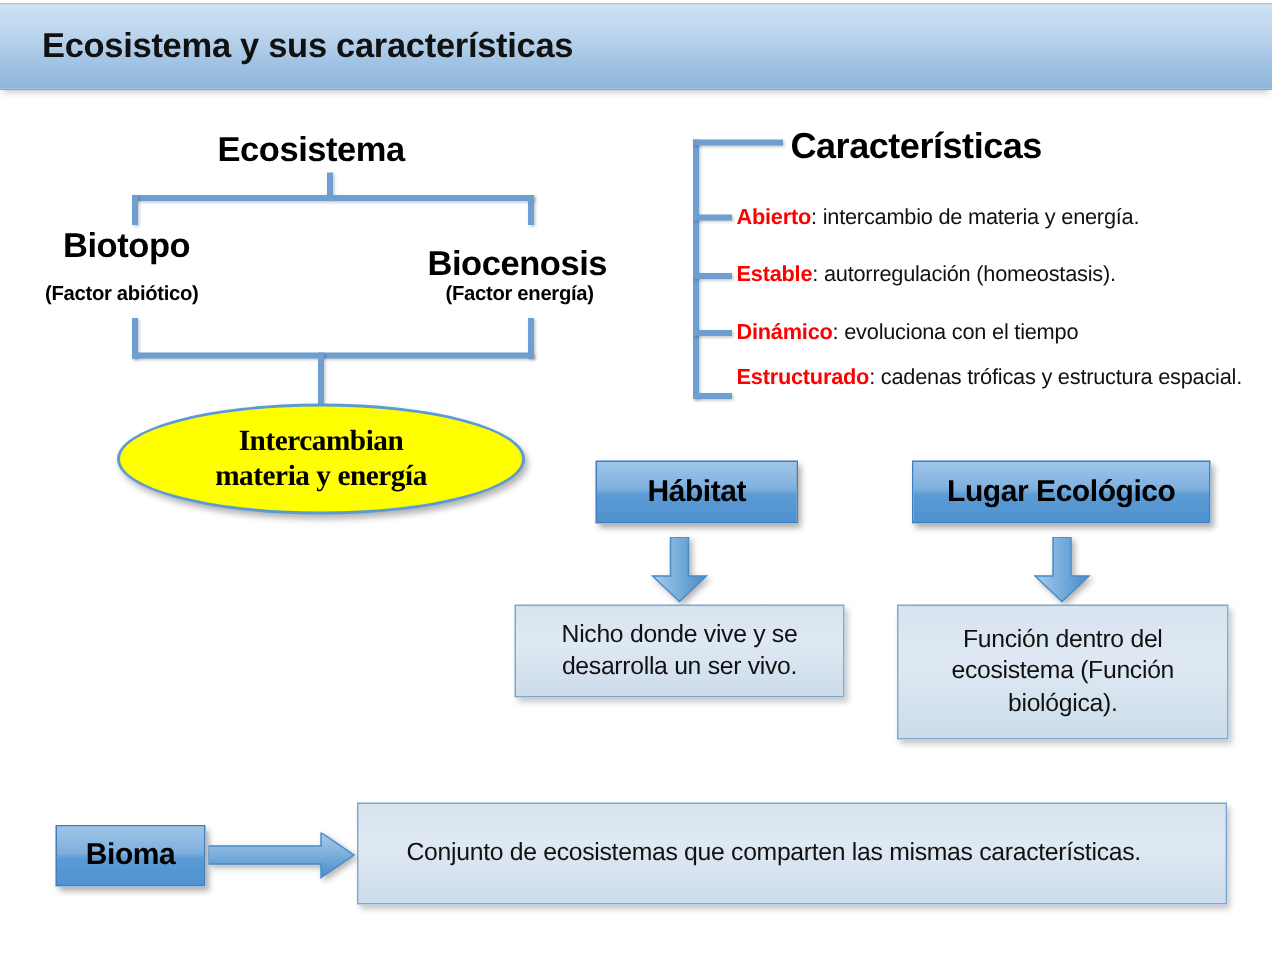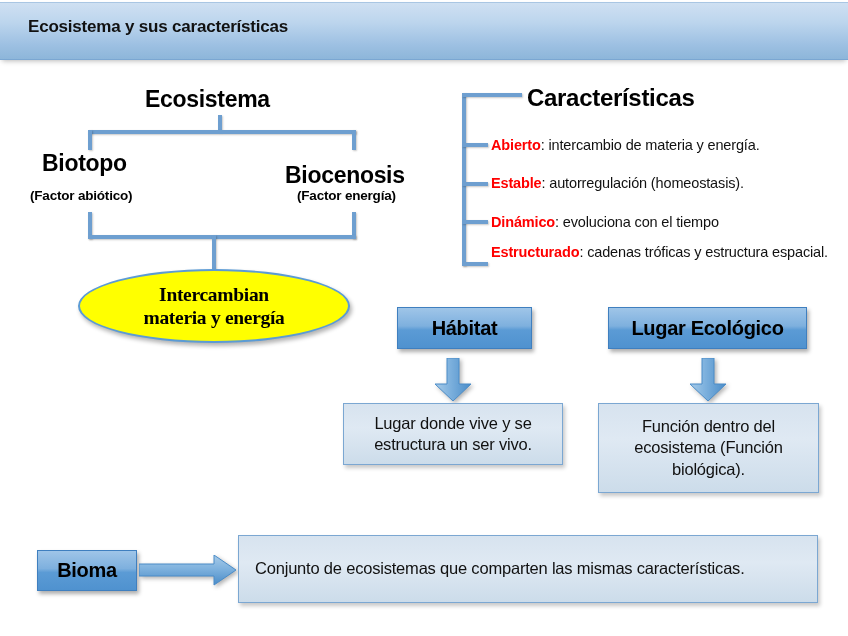--- a/index.html
+++ b/index.html
@@ -26,21 +26,21 @@
     background: linear-gradient(to bottom, #cfe0f2 0%, #bcd5ed 35%, #9dc0e2 75%, #8db6da 100%);
     border-top: 1px solid #a9c6e3;
     border-bottom: 1px solid #7ba7d2;
     box-sizing: border-box;
     box-shadow: 0 3px 5px -2px rgba(0,0,0,0.28);
   }
   .header-title {
     position: absolute;
     left: 28px;
     top: 17px;
-    font-size: 17px;
+    font-size: 23px;
     font-weight: bold;
     letter-spacing: -0.2px;
     color: #111111;
     white-space: nowrap;
   }
 
   
   .abs { position: absolute; text-align: center; }
 
   .node-title {
@@ -146,21 +146,21 @@
     text-align: center;
     font-size: 16.5px;
     line-height: 1.28;
     color: #111;
     letter-spacing: -0.2px;
     padding: 4px 8px;
   }
   .pale-box.left-align {
     text-align: left;
     justify-content: flex-start;
-    padding-left: 16px;
+    padding-left: 32px;
   }
 
   
   .arrow-down { position: absolute; filter: drop-shadow(2px 2px 2px rgba(0,0,0,0.3)); }
   .arrow-right { position: absolute; filter: drop-shadow(2px 2px 2px rgba(0,0,0,0.3)); }
 </style>
 </head>
 <body>
 
 <div class="header-band"></div>
@@ -223,21 +223,21 @@
     <linearGradient id="adg1" x1="0" y1="0" x2="1" y2="0">
       <stop offset="0%" stop-color="#a8cbe8"></stop>
       <stop offset="40%" stop-color="#7fb2de"></stop>
       <stop offset="100%" stop-color="#4a8cc8"></stop>
     </linearGradient>
   </defs>
   <polygon points="13,0 25,0 25,26 37,26 19,43 1,26 13,26" fill="url(#adg1)" stroke="#4a8cc8" stroke-width="1"></polygon>
 </svg>
 
 <div class="pale-box" style="left:343px; top:403px; width:220px; height:62px;">
-  <span>Lugar donde vive y se estructura un ser vivo.</span>
+  <span>Nicho donde vive y se desarrolla un ser vivo.</span>
 </div>
 
 <div class="blue-box" style="left:608px; top:307px; width:199px; height:42px;">
   <span>Lugar Ecológico</span>
 </div>
 
 <svg class="arrow-down" style="left:689px; top:358px;" width="38" height="44" viewBox="0 0 38 44">
   <defs>
     <linearGradient id="adg2" x1="0" y1="0" x2="1" y2="0">
       <stop offset="0%" stop-color="#a8cbe8"></stop>

